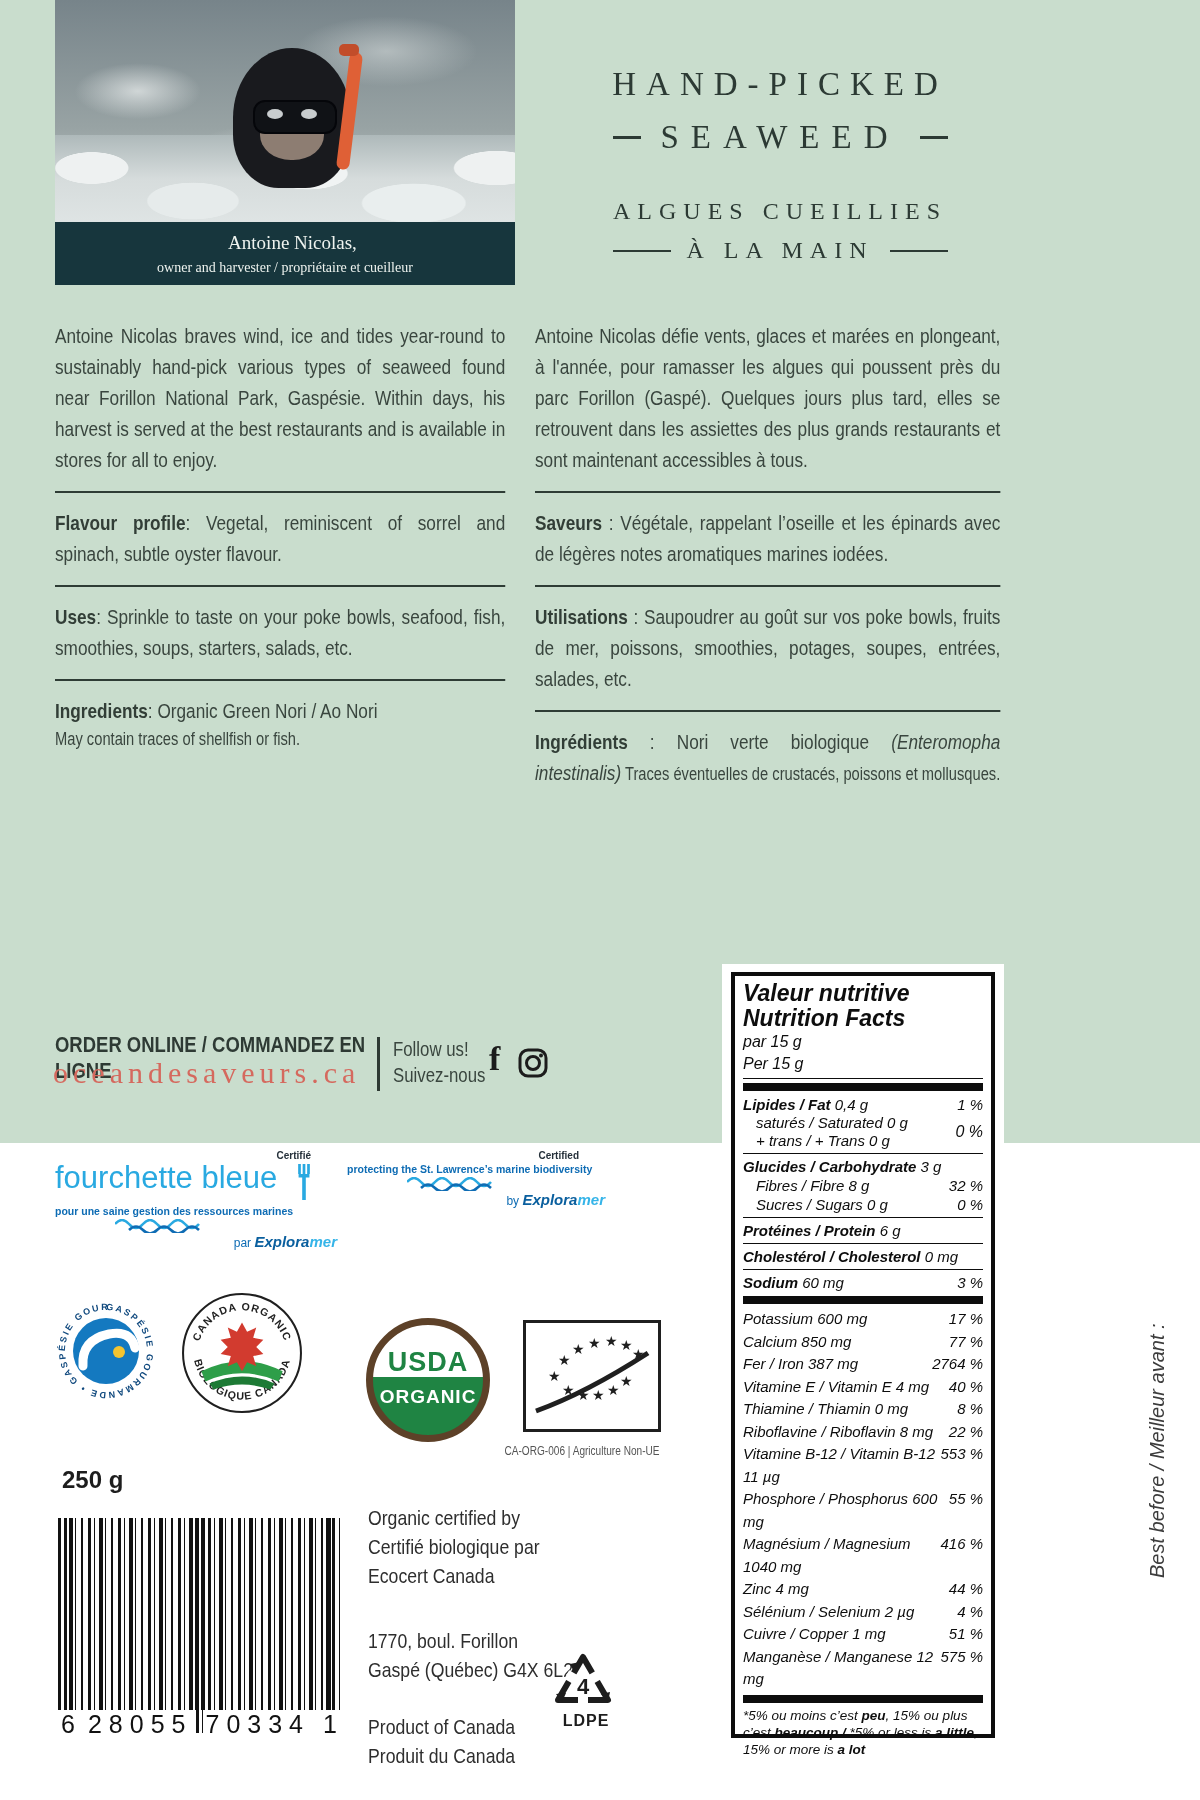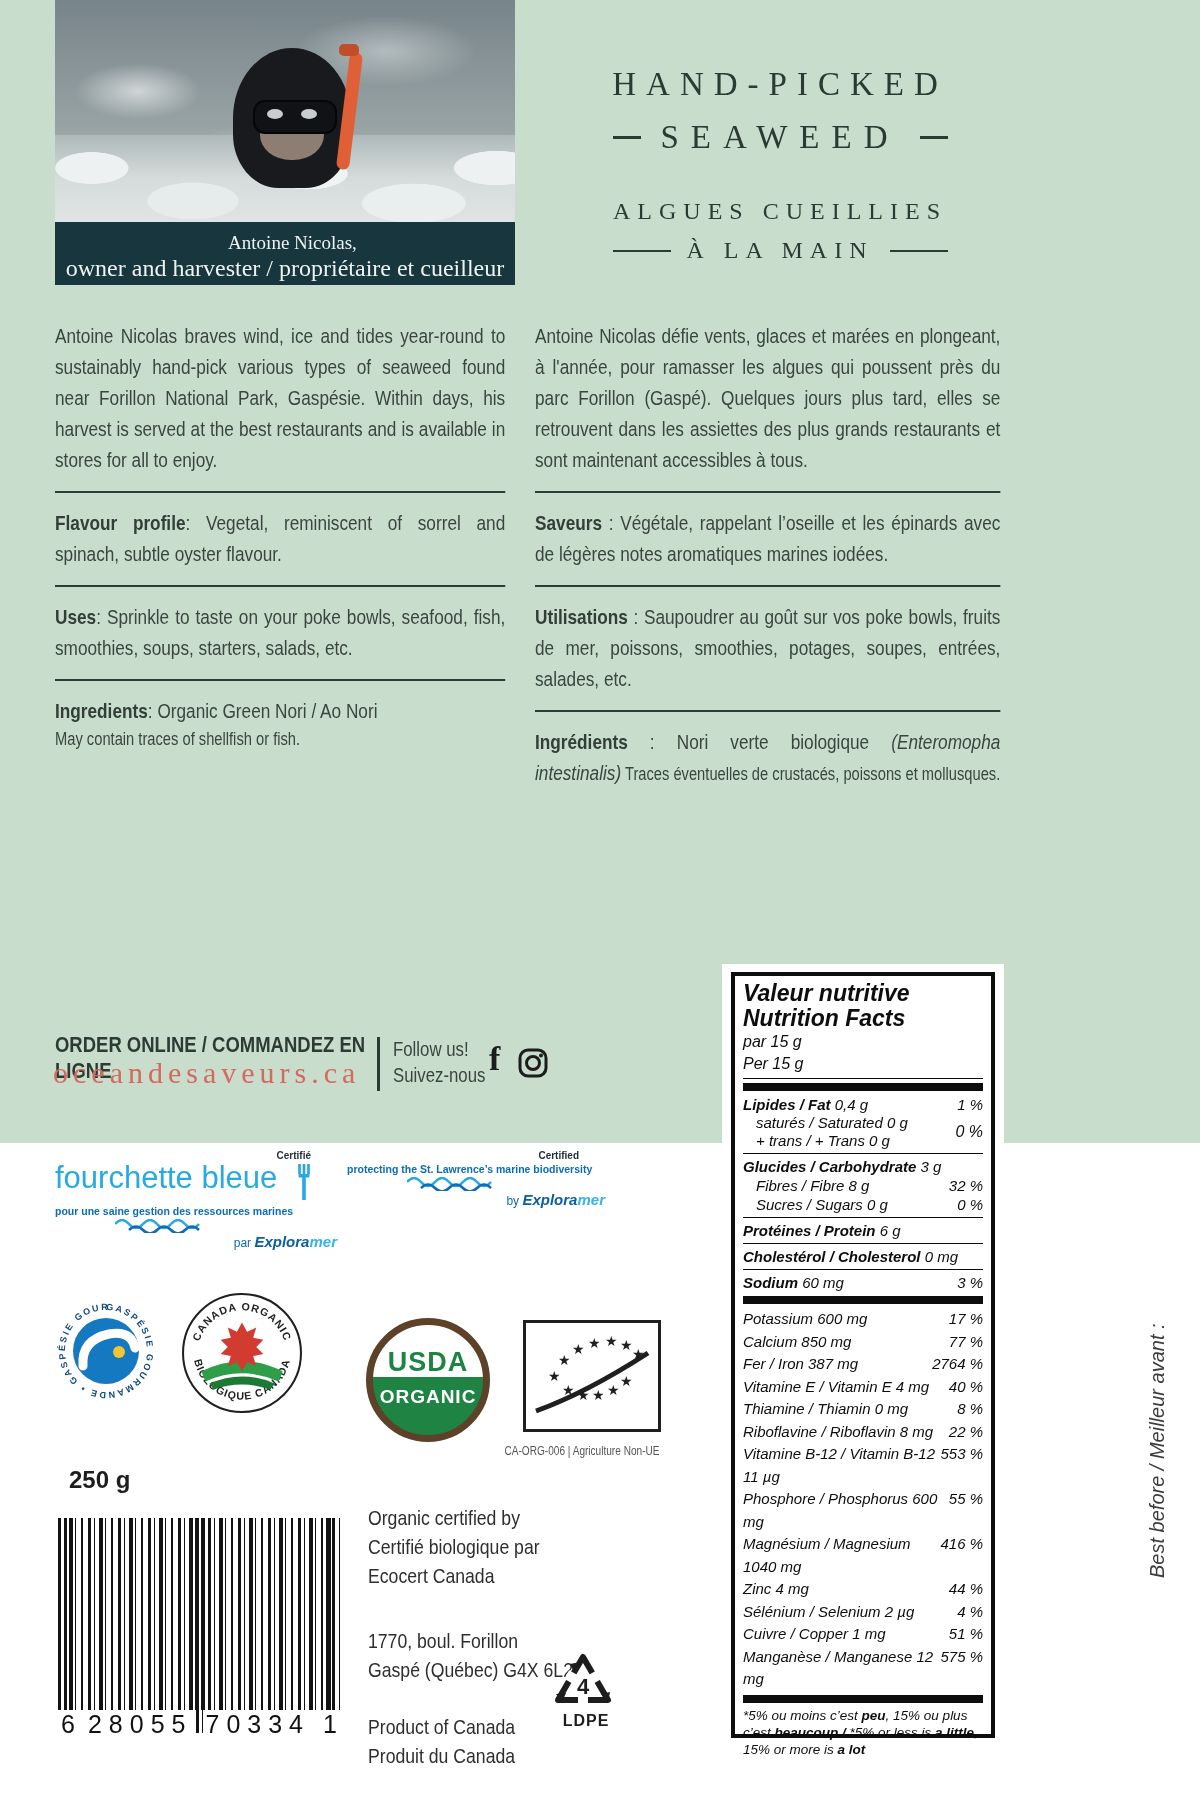--- a/index.html
+++ b/index.html
@@ -23,21 +23,21 @@
       linear-gradient(#aeb9ba, #d6dcdc 40%, #e3e8e8);}
   .hood{position:absolute;left:178px;top:48px;width:118px;height:140px;background:#191a1e;border-radius:52% 52% 40% 40%;}
   .face{position:absolute;left:205px;top:108px;width:64px;height:52px;background:#8d7d72;border-radius:48%;}
   .goggles{position:absolute;left:198px;top:100px;width:80px;height:30px;background:#101216;border-radius:12px;border:2px solid #05060a;}
   .eye{position:absolute;top:109px;width:16px;height:10px;background:#c9cdcf;border-radius:50%;}
   .eye.l{left:212px}.eye.r{left:246px}
   .snorkel{position:absolute;left:288px;top:52px;width:13px;height:118px;background:#df6036;border-radius:7px;transform:rotate(7deg);}
   .snorkel-top{position:absolute;left:284px;top:44px;width:20px;height:12px;background:#c24d2a;border-radius:5px;}
   .caption{position:absolute;left:0;bottom:0;width:100%;height:63px;background:#17363d;color:#eef3ef;text-align:center;font-family:"Liberation Serif",serif;padding-top:8px;box-sizing:border-box;}
   .caption .c1{font-size:19px;line-height:26px;padding-left:15px;}
-  .caption .c2{font-size:24px;line-height:24px;}
+  .caption .c2{font-size:14px;line-height:24px;}
 
   
   .title{position:absolute;left:545px;top:66px;width:470px;text-align:center;color:#2c3a34;font-family:"Liberation Serif",serif;}
   .t-en1{font-size:33px;letter-spacing:10px;}
   .t-row{display:flex;align-items:center;justify-content:center;gap:20px;margin-top:16px;}
   .t-en2{font-size:33px;letter-spacing:12px;}
   .dash{width:28px;height:3px;background:#2c3a34;}
   .t-fr1{font-size:24px;letter-spacing:7px;margin-top:42px;}
   .t-frrow{display:flex;align-items:center;justify-content:center;gap:16px;margin-top:12px;}
   .dashfr{width:58px;height:2px;background:#2c3a34;}
@@ -77,21 +77,21 @@
 
   .gasp{position:absolute;left:53px;top:1298px;}
   .canada{position:absolute;left:181px;top:1292px;}
   .usda{position:absolute;left:366px;top:1318px;width:124px;height:124px;border-radius:50%;border:7px solid #5d4128;box-sizing:border-box;background:linear-gradient(#ffffff 0 47%, #1f8443 47% 100%);text-align:center;overflow:hidden;}
   .usda .u1{margin-top:22px;font-size:27px;font-weight:700;color:#1f8443;letter-spacing:1px;}
   .usda .u2{margin-top:8px;font-size:19px;font-weight:700;color:#ffffff;letter-spacing:1px;}
   .eu{position:absolute;left:523px;top:1320px;width:138px;height:112px;background:#fff;border:3px solid #1f1f1f;box-sizing:border-box;}
   .eu-note{position:absolute;left:498px;top:1444px;width:200px;font-size:12px;color:#555;text-align:center;}
 
   
-  .weight{position:absolute;left:69px;top:1466px;font-size:24px;font-weight:700;color:#1d1d1d;}
+  .weight{position:absolute;left:62px;top:1466px;font-size:24px;font-weight:700;color:#1d1d1d;}
   .barcode{position:absolute;left:58px;top:1518px;width:282px;height:238px;}
   .bars{position:absolute;left:0;top:0;width:282px;height:192px;background:repeating-linear-gradient(90deg,#131313 0 3px,#ffffff 3px 6px,#131313 6px 7px,#ffffff 7px 11px,#131313 11px 15px,#ffffff 15px 17px,#131313 17px 18px,#ffffff 18px 23px,#131313 23px 25px,#ffffff 25px 30px);}
   .guard{position:absolute;top:0;width:3px;height:215px;background:#131313;}
   .bc-digits{position:absolute;left:0;top:192px;width:282px;display:flex;justify-content:space-between;align-items:flex-start;font-size:25px;color:#111;background:transparent;}
   .bc-digits span{background:#fff;padding:0 3px;}
   .bc-g{letter-spacing:7px;}
 
   .certifier{position:absolute;left:368px;top:1503px;font-size:21px;line-height:29px;color:#2e2e2e;width:280px;}
   .address{position:absolute;left:368px;top:1626px;font-size:21px;line-height:29px;color:#2e2e2e;width:280px;}
   .origin{position:absolute;left:368px;top:1712px;font-size:21px;line-height:29px;color:#2e2e2e;width:280px;}

